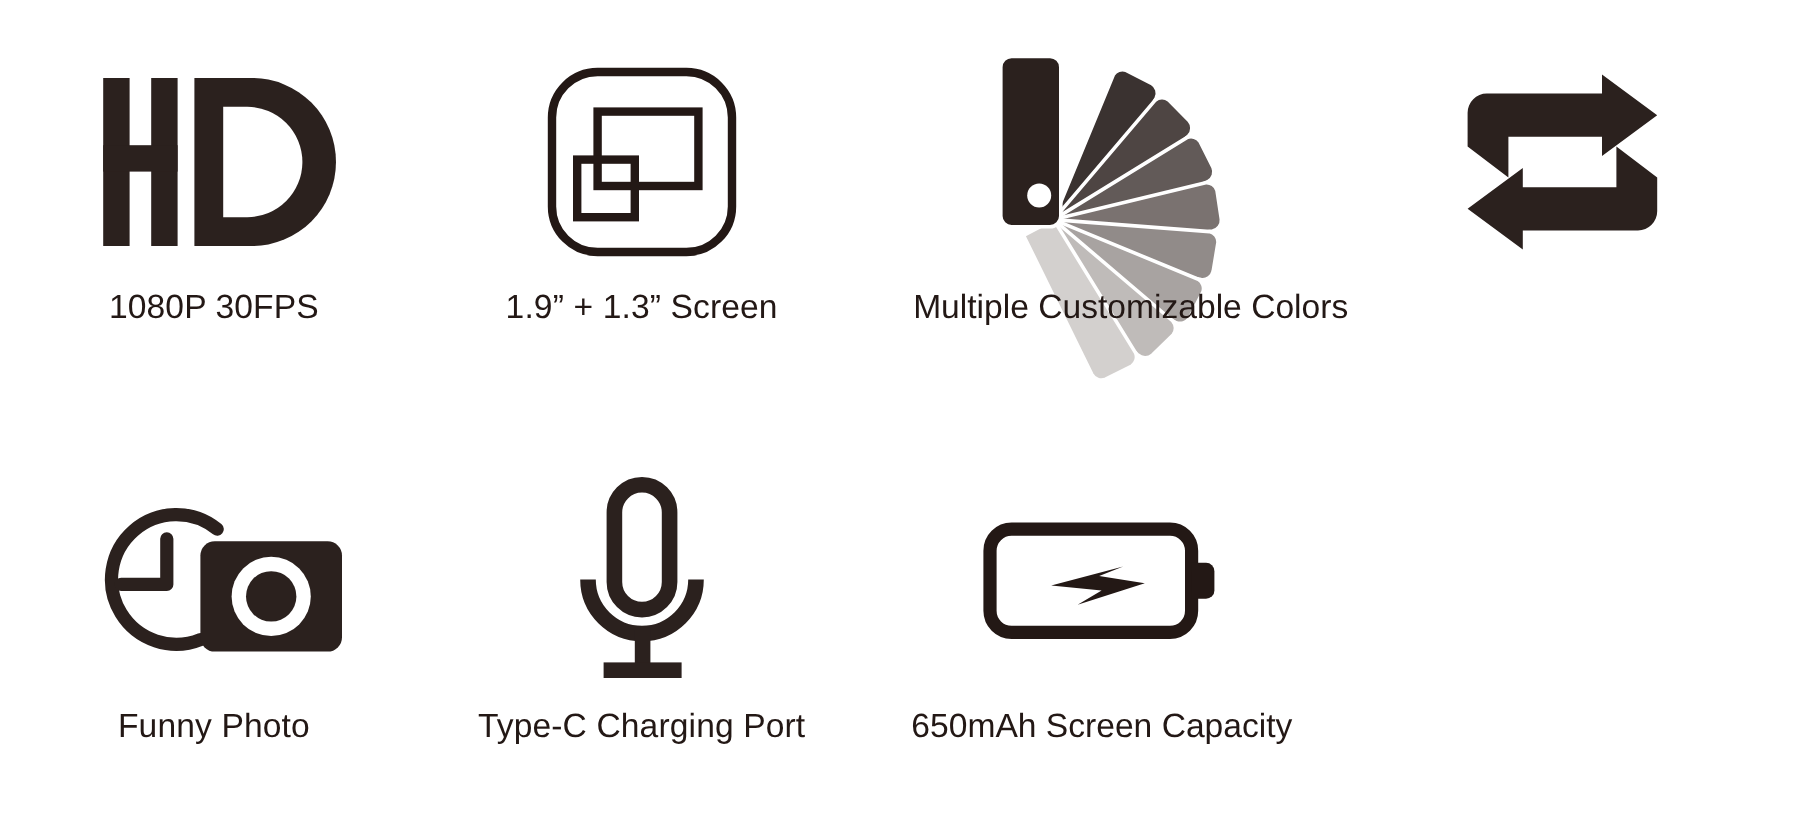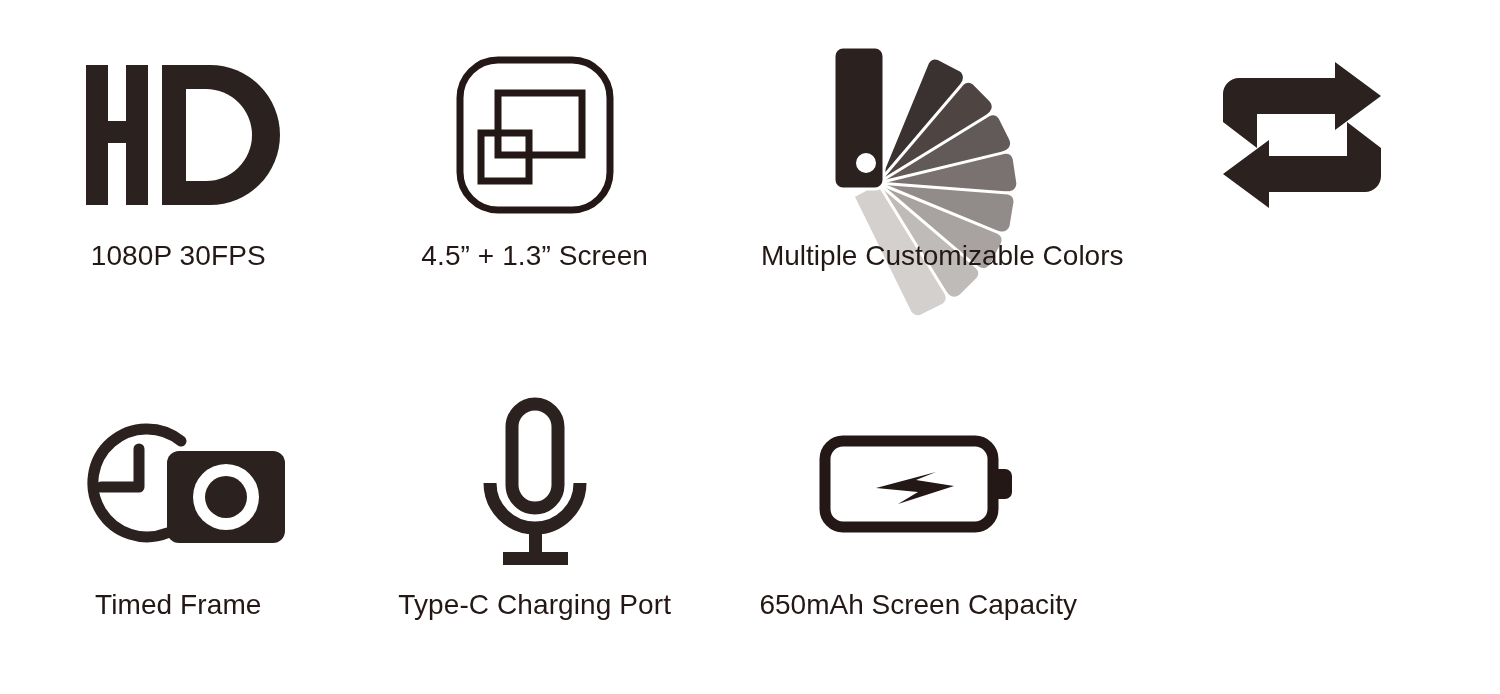--- a/index.html
+++ b/index.html
@@ -91,21 +91,21 @@
   </div>
 
   <div class="feature-cell cell-screen">
     <div class="icon-box">
       <svg width="160" height="160" viewBox="0 0 160 160" aria-hidden="true">
         <rect x="5" y="5" width="150" height="150" rx="38" ry="38" fill="none" stroke="#231815" stroke-width="7"></rect>
         <rect x="43" y="38" width="84" height="62" fill="none" stroke="#231815" stroke-width="7"></rect>
         <rect x="26" y="78" width="48" height="48" fill="none" stroke="#231815" stroke-width="7"></rect>
       </svg>
     </div>
-    <div class="caption">4.5” + 1.3” Screen</div>
+    <div class="caption">1.9” + 1.3” Screen</div>
   </div>
 
 
   <div class="feature-cell cell-colors">
     <div class="icon-box">
       <svg width="180" height="180" viewBox="0 0 180 180" aria-hidden="true">
         <g transform="translate(50,138)">
           <g stroke="#ffffff" stroke-width="3" stroke-linejoin="round">
             <g transform="rotate(18)">
               <path d="M0 0 L10 -130 a9 9 0 0 1 9 -7 l24 4 a9 9 0 0 1 7 10 L28 4 Z" fill="#3a3230"></path>
@@ -161,21 +161,21 @@
 
         <path d="M118 32 A54 54 0 1 0 104 124" fill="none" stroke="#2b211e" stroke-width="11" stroke-linecap="round"></path>
 
         <path d="M76 40 V78 H38" fill="none" stroke="#2b211e" stroke-width="11" stroke-linecap="round" stroke-linejoin="round"></path>
 
         <rect x="104" y="42" width="118" height="92" rx="12" ry="12" fill="#2b211e"></rect>
         <circle cx="163" cy="88" r="33" fill="#ffffff"></circle>
         <circle cx="163" cy="88" r="21" fill="#2b211e"></circle>
       </svg>
     </div>
-    <div class="caption">Timed Frame</div>
+    <div class="caption">Funny Photo</div>
   </div>
 
   <div class="feature-cell cell-mic">
     <div class="icon-box">
       <svg width="130" height="175" viewBox="0 0 130 175" aria-hidden="true">
         <g fill="none" stroke="#2b211e" stroke-width="13">
           <rect x="42" y="7" width="46" height="104" rx="23" ry="23"></rect>
           <path d="M20 86 a45 45 0 0 0 90 0" stroke-linecap="butt"></path>
         </g>
         <rect x="59" y="128" width="13" height="30" fill="#2b211e"></rect>

